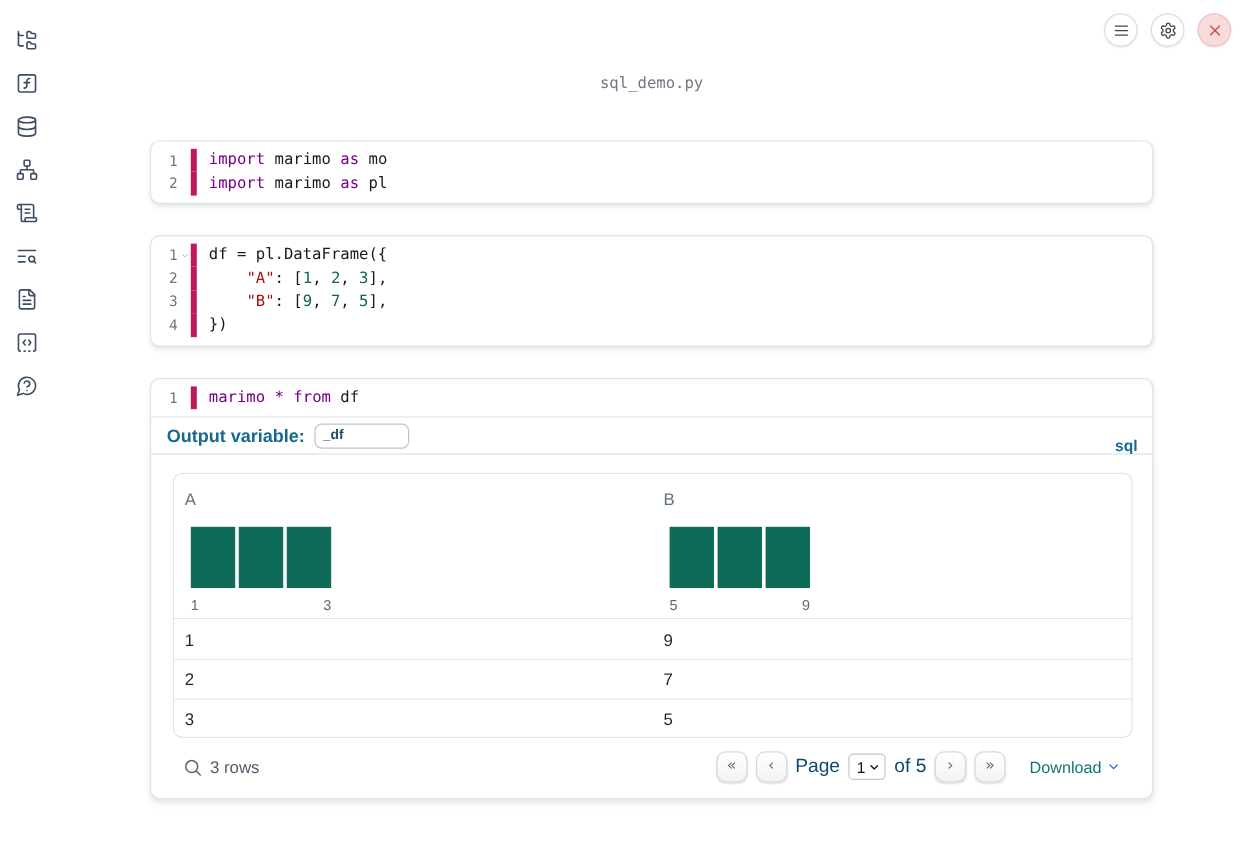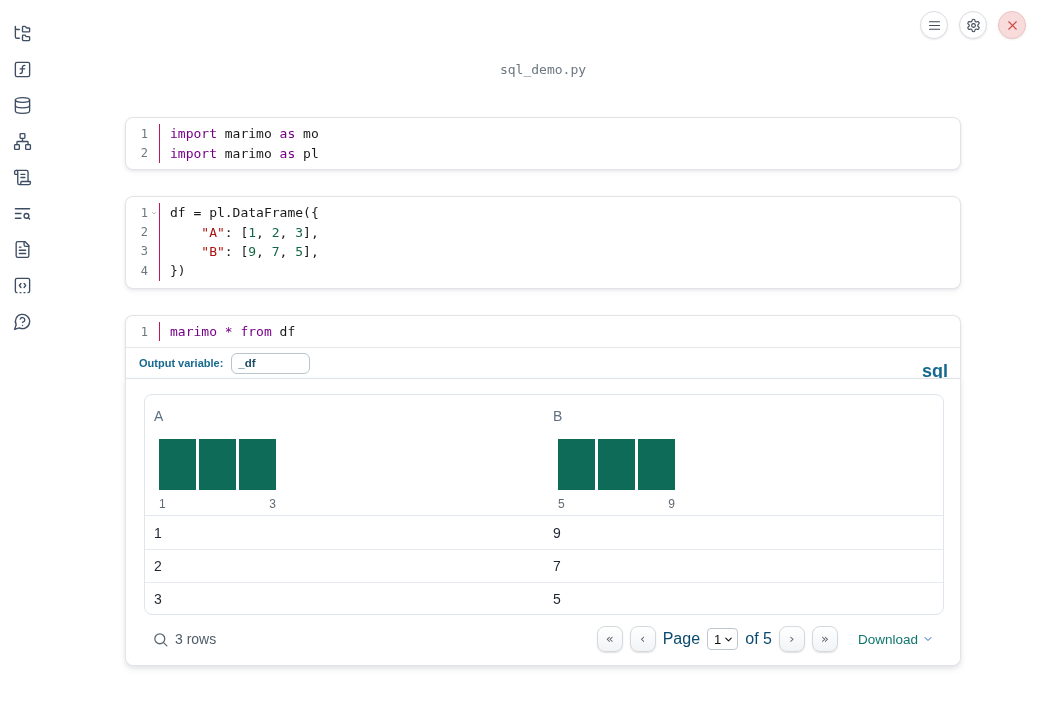--- a/index.html
+++ b/index.html
@@ -36,34 +36,34 @@
       box-shadow:0 1px 3px rgba(15,23,42,.08), 0 3px 6px rgba(15,23,42,.04); }
   .cell1 { top:117px; height:53px; }
   .cell2 { top:196px; height:93px; }
   .sqlcell { top:315px; height:63px; }
   .codearea { padding:6px 0 7px 0; }
   .code-line { display:flex; align-items:center; height:19.4px;
                font-family:"DejaVu Sans Mono", monospace; font-size:13px; }
   .ln { width:22px; text-align:right; color:#6e7781; font-size:12px; flex:none; }
   .fold-slot { width:11px; flex:none; display:flex; align-items:center; justify-content:center; }
   .fold-slot svg { width:8px; height:8px; stroke:#97a1ab; stroke-width:2; fill:none; }
-  .code-text { border-left:1px solid #be185d; margin-left:0; padding-left:10px;
+  .code-text { border-left:5px solid #be185d; margin-left:0; padding-left:10px;
                white-space:pre; color:#1a1a1a; align-self:stretch; display:flex; align-items:center; }
   .code-line .code-text { min-height:19.4px; }
   .tok-kw { color:#770088; } .tok-num { color:#116644; } .tok-str { color:#aa1111; }
 
   
   .sqlcell { border-bottom-left-radius:0; border-bottom-right-radius:0; border-bottom:none; }
   .sqlcell .codearea { border-bottom:1px solid #e5e7eb; padding:6px 0 6px 0; }
   .outvar-row { height:30px; display:flex; align-items:center; padding:0 12px 0 13px; gap:8px; }
-  .outvar-label { font-size:11px; font-weight:bold; color:#16698f; }
+  .outvar-label { font-size:15px; font-weight:bold; color:#16698f; }
   .outvar-input { width:79px; height:21px; border:1px solid #b9c4cc; border-radius:6px;
                   padding:0 6px; font-size:11.5px; font-weight:bold; color:#1f4d67;
                   font-family:"Liberation Sans", sans-serif; }
-  .lang-badge { margin-left:auto; font-size:18px; font-weight:bold; color:#16698f;margin-top:16px; }
+  .lang-badge { margin-left:auto; font-size:13px; font-weight:bold; color:#16698f;margin-top:16px; }
 
   
   .output-panel { position:absolute; left:0; top:378px; width:836px; height:288px; background:#fff;
       border:1px solid #e2e4e8; border-top:1px solid #dce4ea; border-radius:0 0 8px 8px;
       box-shadow:0 2px 4px rgba(15,23,42,.08), 0 4px 8px rgba(15,23,42,.05); }
   .table-card { position:absolute; left:18px; top:15px; width:800px; height:221px;
                 border:1px solid #dfe5ed; border-radius:8px; overflow:hidden; }
   .t-head { display:flex; border-bottom:1px solid #e3e7ee; height:121px; }
   .t-col { width:400px; }
   .col-label { padding:13px 0 0 9px; font-size:14px; color:#5e7081; cursor:pointer; }

